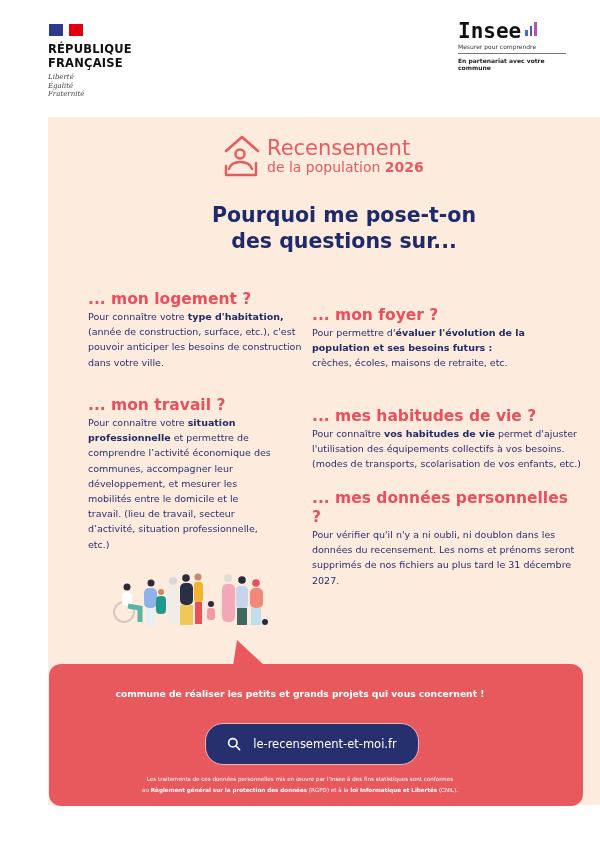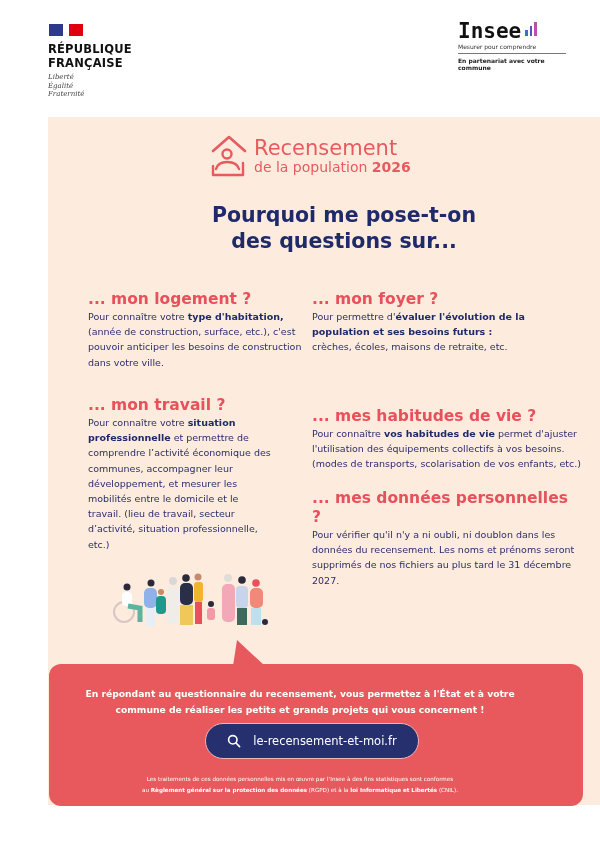--- a/index.html
+++ b/index.html
@@ -12,36 +12,36 @@
   .rf-title{font-family:"DejaVu Sans",sans-serif;font-weight:bold;font-size:11.5px;line-height:14px;color:#111;margin-top:6px;letter-spacing:0.2px;}
   .rf-motto{font-family:"DejaVu Serif",serif;font-style:italic;font-size:7px;line-height:8.5px;color:#444;margin-top:3px;}
   .insee{position:absolute;left:458px;top:20px;width:108px;}
   .insee-name{font-family:"DejaVu Sans Mono",monospace;font-size:21px;line-height:22px;color:#111;font-weight:bold;display:flex;align-items:flex-end;}
   .insee-bars{display:flex;align-items:flex-end;gap:2px;margin-left:4px;height:14px;margin-bottom:6px;}
   .insee-bars span{display:block;width:2.5px;}
   .insee-tag{font-size:6px;color:#333;margin-top:1px;}
   .insee-line{height:1px;background:#777;margin:3px 0 3px 0;width:108px;}
   .insee-part{font-size:6px;font-weight:bold;color:#222;}
   .panel{position:absolute;left:48px;top:117px;width:552px;height:688px;background:#fdebde;}
-  .census-logo{position:absolute;left:210px;top:133px;display:flex;align-items:center;justify-content:space-between;}
+  .census-logo{position:absolute;left:223px;top:133px;display:flex;align-items:center;justify-content:space-between;}
   .census-house{width:38px;height:46px;}
   .census-text{margin-left:6px;color:#e85a5e;}
   .census-big{font-size:21px;line-height:22px;}
   .census-small{font-size:14px;line-height:16px;}
   .census-small b{font-weight:bold;}
   .headline{position:absolute;left:0;width:600px;top:202px;text-align:center;font-weight:bold;font-size:20.5px;line-height:26px;color:#1f2a6b;padding-left:44px;}
   .sec{position:absolute;}
   .sec h3{margin:0;font-size:15.5px;line-height:19px;font-weight:bold;color:#e8505b;}
   .sec p{margin:0;font-size:9.5px;line-height:15.2px;color:#2b2e6e;}
   .sec p b{color:#1f2a6b;}
   .people{position:absolute;left:110px;top:568px;width:158px;height:60px;}
   .redbox{position:absolute;left:49px;top:664px;width:534px;height:142px;background:#e8595e;border-radius:12px;}
   .tail{position:absolute;left:233px;top:640px;width:0;height:0;border-left:4px solid transparent;border-right:28px solid transparent;border-bottom:26px solid #e8595e;}
   .cta{position:absolute;left:0;width:600px;top:686px;text-align:center;color:#fff;font-weight:bold;font-size:9.2px;line-height:16px;}
-  .url-btn{position:absolute;left:205px;top:723px;width:214px;height:36px;border-radius:18px;background:#26306e;border:1.5px solid #f3b5b3;box-sizing:border-box;display:flex;align-items:center;justify-content:center;color:#fff;font-size:11.5px;}
+  .url-btn{position:absolute;left:205px;top:723px;width:214px;height:42px;border-radius:18px;background:#26306e;border:1.5px solid #f3b5b3;box-sizing:border-box;display:flex;align-items:center;justify-content:center;color:#fff;font-size:11.5px;}
   .url-btn svg{margin-right:12px;}
   .legal{position:absolute;left:0;width:600px;top:774px;text-align:center;color:#fff;font-size:5.6px;line-height:11px;}
   .legal b{font-weight:bold;}
 </style>
 </head>
 <body>
 
 <div class="rf-logo">
   <div class="rf-flag">
     <div class="b"></div>
@@ -91,21 +91,21 @@
 <div class="headline">
   <div>Pourquoi me pose-t-on</div>
   <div>des questions sur...</div>
 </div>
 
 <div class="sec" style="left:88px;top:290px;width:215px;">
   <h3>... mon logement ?</h3>
   <p><span>Pour connaître votre </span><b>type d'habitation,</b> <span>(année de construction, surface, etc.), c'est pouvoir anticiper les besoins de construction dans votre ville.</span></p>
 </div>
 
-<div class="sec" style="left:312px;top:290px;width:215px;">
+<div class="sec" style="left:312px;top:306px;width:215px;">
   <h3>... mon foyer ?</h3>
   <p><span>Pour permettre d'</span><b>évaluer l'évolution de la population et ses besoins futurs :</b><span> crèches, écoles, maisons de retraite, etc.</span></p>
 </div>
 
 <div class="sec" style="left:88px;top:396px;width:185px;">
   <h3>... mon travail ?</h3>
   <p><span>Pour connaître votre </span><b>situation professionnelle</b><span> et permettre de comprendre l’activité économique des communes, accompagner leur développement, et mesurer les mobilités entre le domicile et le travail. (lieu de travail, secteur d’activité, situation professionnelle, etc.)</span></p>
 </div>
 
 <div class="sec" style="left:312px;top:407px;width:275px;">
@@ -146,21 +146,20 @@
   <rect x="140" y="20" width="13" height="20" rx="5" fill="#f28878"></rect>
   <rect x="141" y="40" width="10" height="17" fill="#bde0ec"></rect>
   <circle cx="146" cy="15" r="3.8" fill="#e8505b"></circle>
   <circle cx="155" cy="54" r="3" fill="#2a2a3a"></circle>
 </svg>
 
 <div class="tail"></div>
 <div class="redbox"></div>
 
 <div class="cta">
-  <div>En répondant au questionnaire du recensement, vous permettez à l'État et à votre</div>
   <div>commune de réaliser les petits et grands projets qui vous concernent !</div>
 </div>
 
 <div class="url-btn">
   <svg width="14" height="14" viewBox="0 0 14 14">
     <circle cx="5.8" cy="5.8" r="4.2" fill="none" stroke="#fff" stroke-width="1.6"></circle>
     <path d="M9 9 L12.6 12.6" stroke="#fff" stroke-width="1.6" stroke-linecap="round"></path>
   </svg>
   <span>le-recensement-et-moi.fr</span>
 </div>

